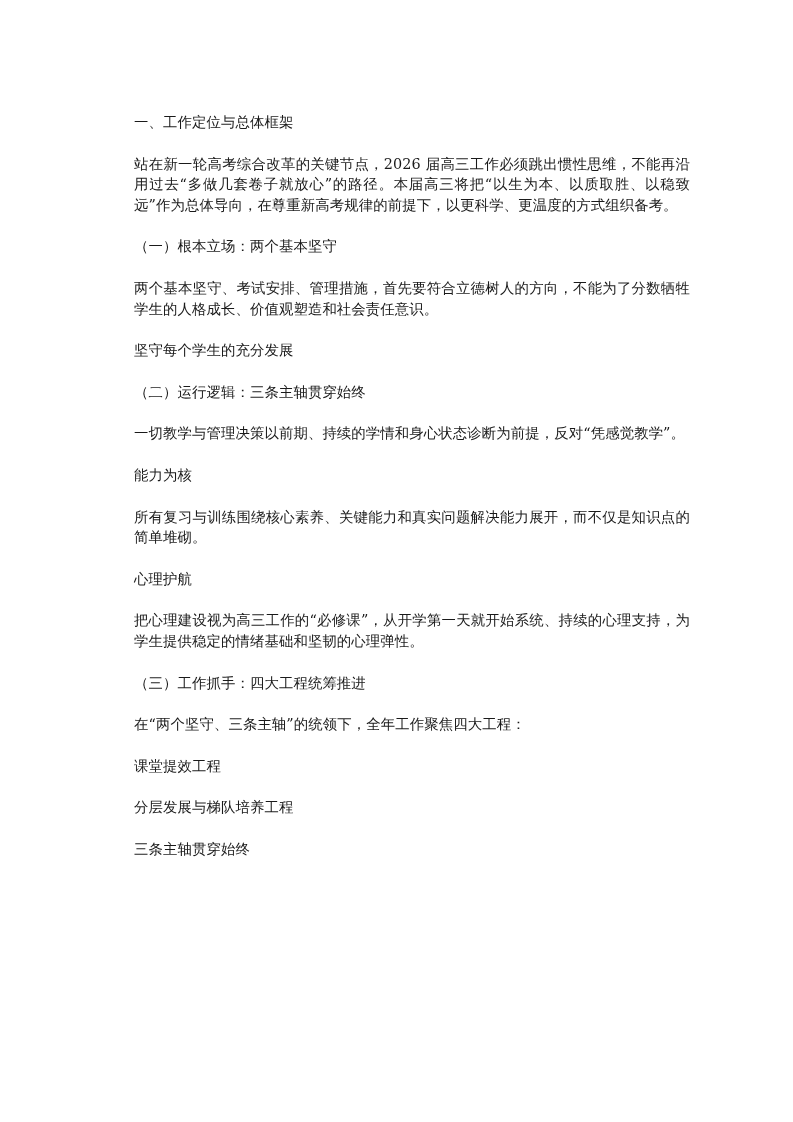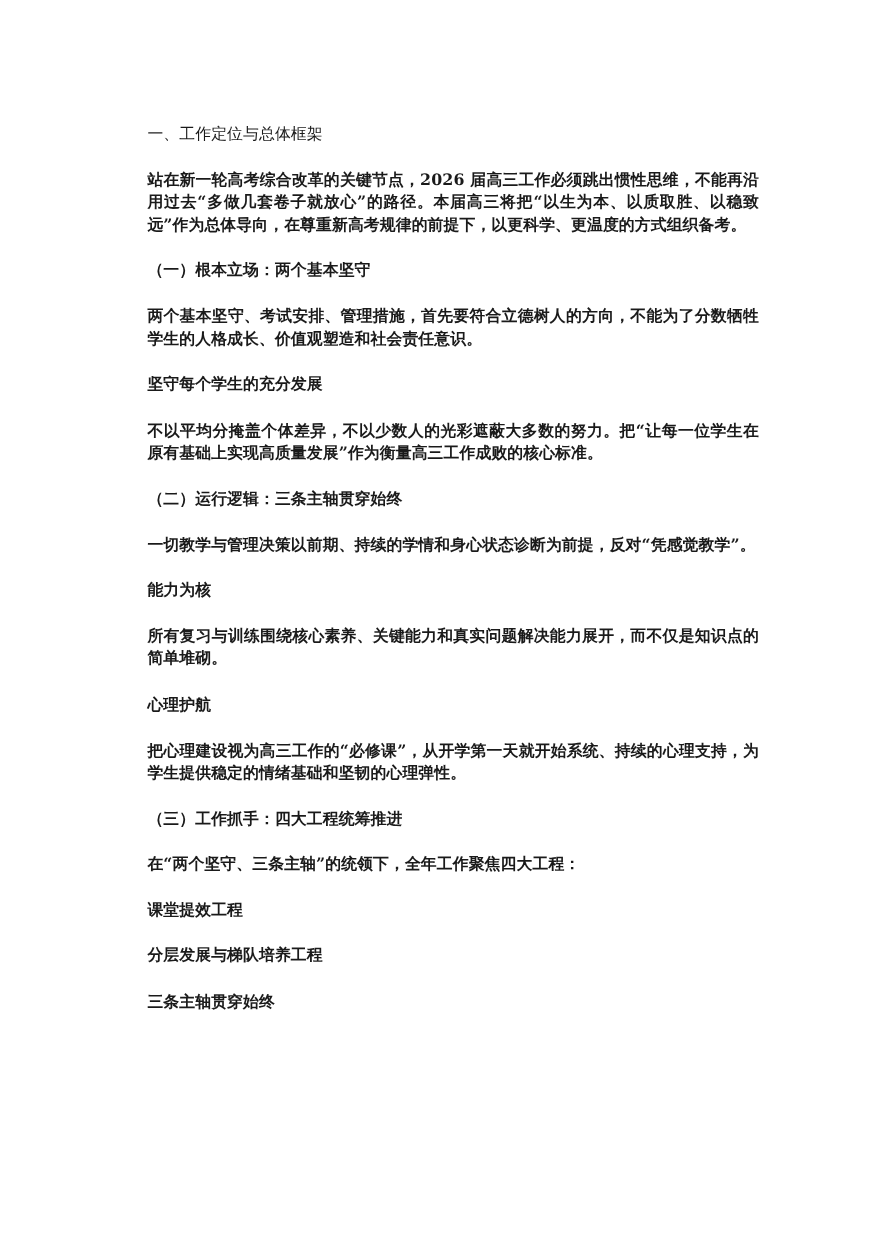--- a/index.html
+++ b/index.html
@@ -1,31 +1,30 @@
 <!DOCTYPE html>
 <html><head>
 <meta charset="utf-8">
 <style>
   html, body { margin:0; padding:0; background:#ffffff; }
   body { width:793px; height:1122px; position:relative; overflow:hidden;
          font-family: "DejaVu Serif", "Liberation Serif", serif; color:#1a1a1a; }
   .page { position:absolute; left:134px; top:96px; width:556px;margin-top:16px; }
   .p { margin:0; font-size:14.4px; line-height:20.6px; letter-spacing:0.1px; text-align:justify; }
-  .p + .p { margin-top:21px;font-weight:bold; }
+  .p + .p { margin-top:21px; }
 </style>
 </head>
 <body>
 
 <div class="page">
   <p class="p">一、工作定位与总体框架</p>
   <p class="p">站在新一轮高考综合改革的关键节点，2026 届高三工作必须跳出惯性思维，不能再沿用过去“多做几套卷子就放心”的路径。本届高三将把“以生为本、以质取胜、以稳致远”作为总体导向，在尊重新高考规律的前提下，以更科学、更温度的方式组织备考。</p>
   <p class="p">（一）根本立场：两个基本坚守</p>
   <p class="p">两个基本坚守、考试安排、管理措施，首先要符合立德树人的方向，不能为了分数牺牲学生的人格成长、价值观塑造和社会责任意识。</p>
   <p class="p">坚守每个学生的充分发展</p>
-  <p class="p">不以平均分掩盖个体差异，不以少数人的光彩遮蔽大多数的努力。把“让每一位学生在原有基础上实现高质量发展”作为衡量高三工作成败的核心标准。</p>
   <p class="p">（二）运行逻辑：三条主轴贯穿始终</p>
   <p class="p">一切教学与管理决策以前期、持续的学情和身心状态诊断为前提，反对“凭感觉教学”。</p>
   <p class="p">能力为核</p>
   <p class="p">所有复习与训练围绕核心素养、关键能力和真实问题解决能力展开，而不仅是知识点的简单堆砌。</p>
   <p class="p">心理护航</p>
   <p class="p">把心理建设视为高三工作的“必修课”，从开学第一天就开始系统、持续的心理支持，为学生提供稳定的情绪基础和坚韧的心理弹性。</p>
   <p class="p">（三）工作抓手：四大工程统筹推进</p>
   <p class="p">在“两个坚守、三条主轴”的统领下，全年工作聚焦四大工程：</p>
   <p class="p">课堂提效工程</p>
   <p class="p">分层发展与梯队培养工程</p>

